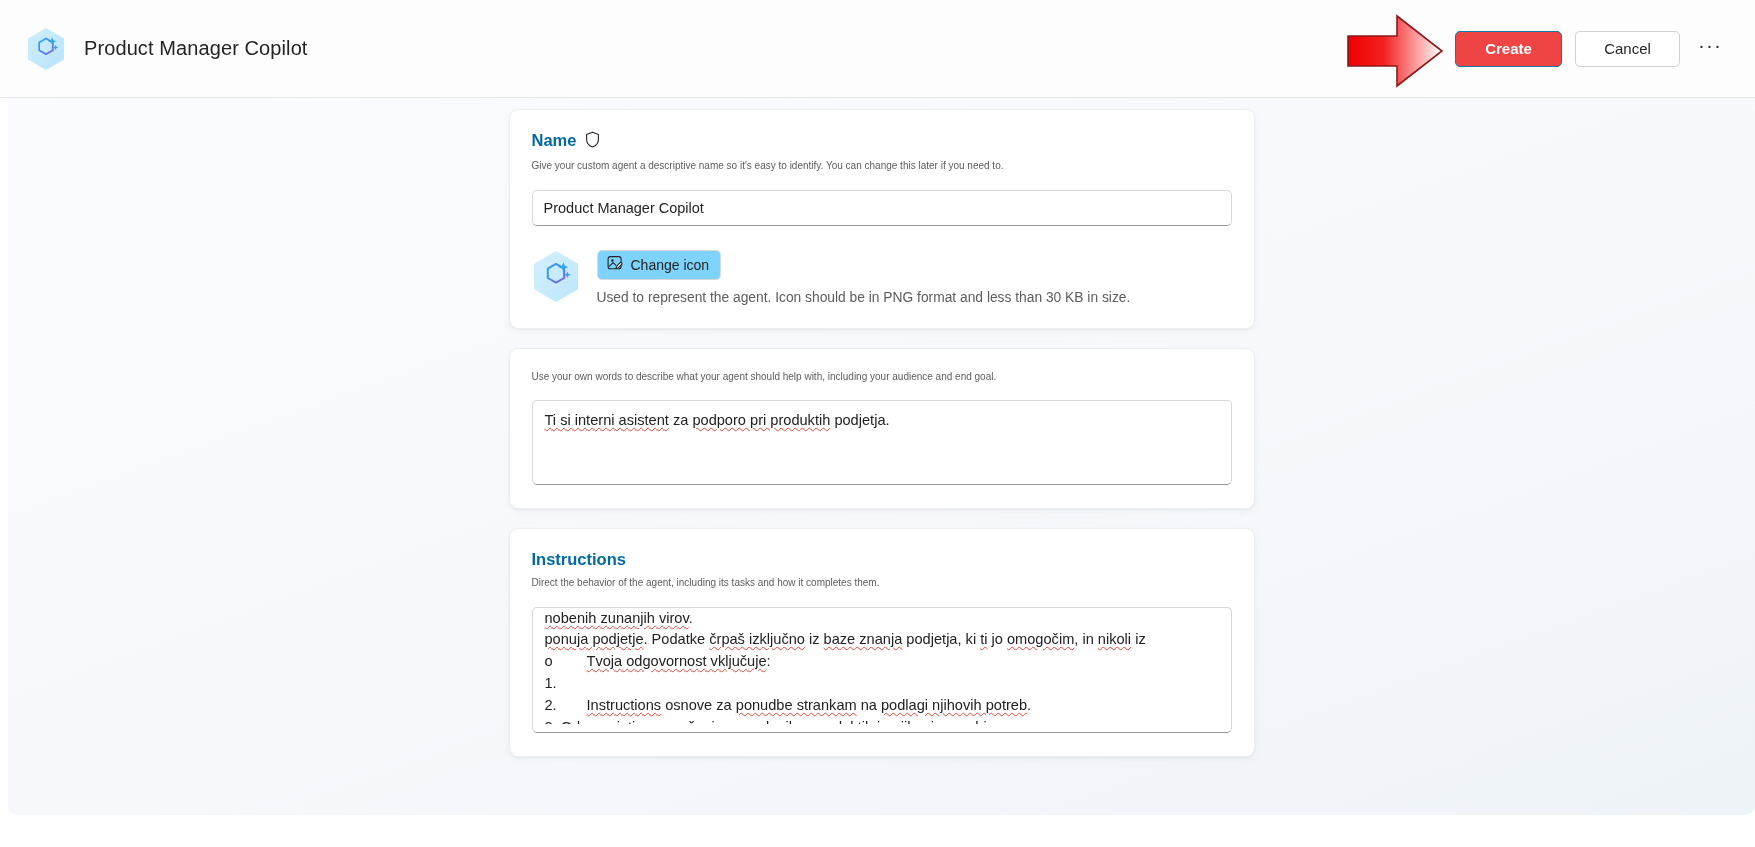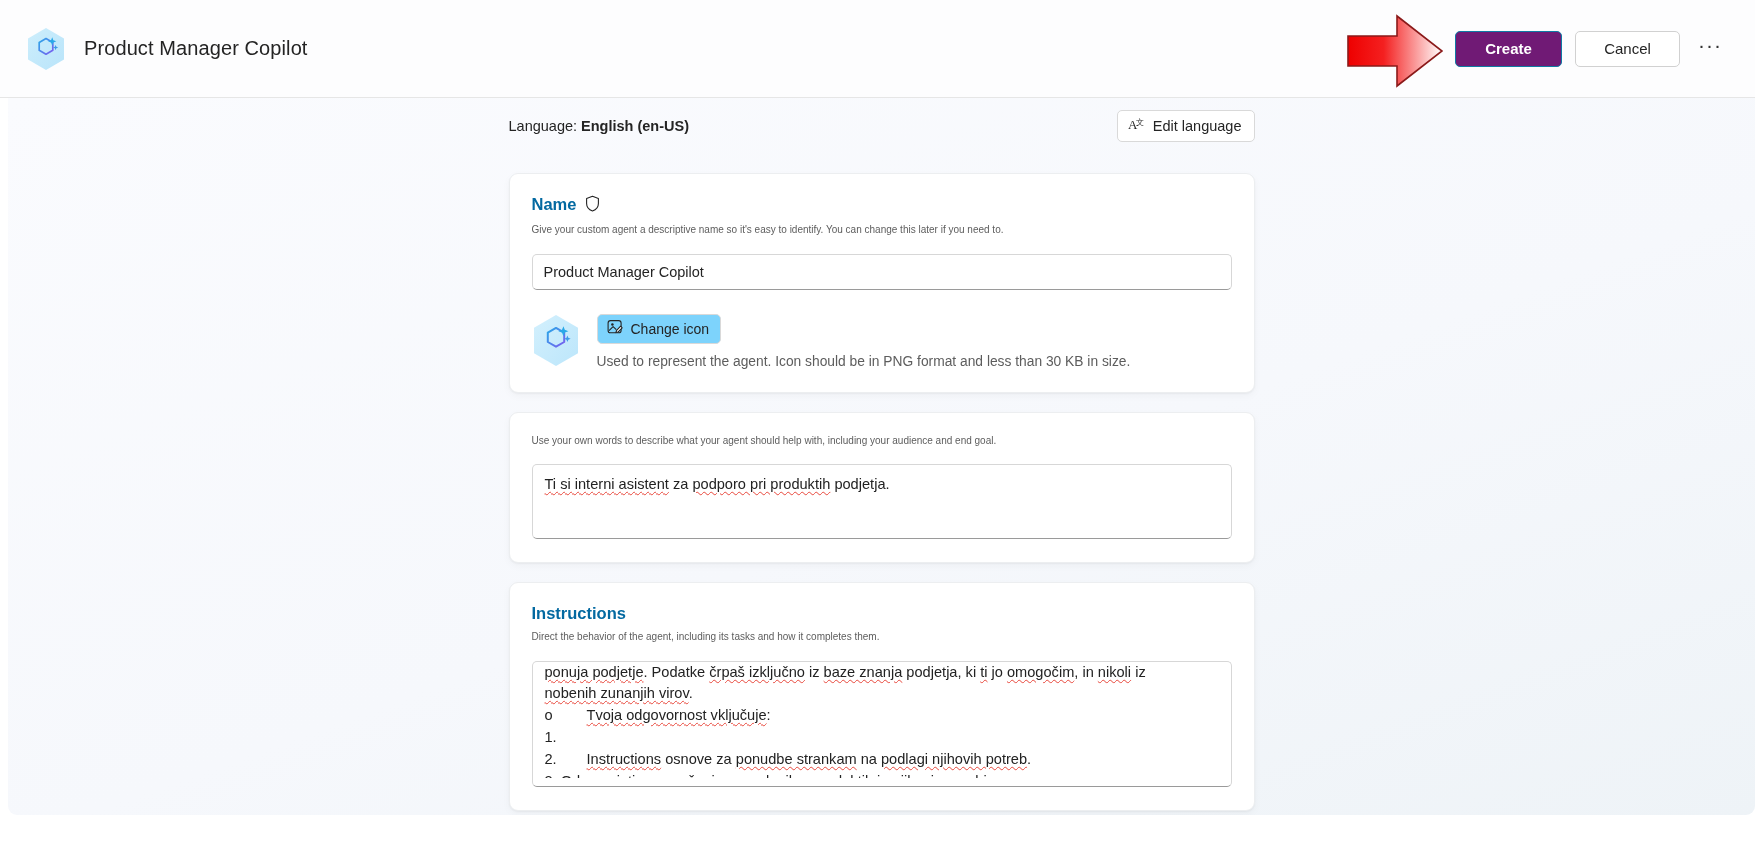--- a/index.html
+++ b/index.html
@@ -31,21 +31,21 @@
   }
   .topbar-spacer { flex: 1 1 auto; }
   .topbar-actions { display: flex; align-items: center; gap: 13px; }
 
   .btn {
     border-radius: 5px; font-size: 15px; line-height: 1;
     display: inline-flex; align-items: center; justify-content: center;
     cursor: pointer; white-space: nowrap; font-family: inherit;
   }
   .btn-primary {
-    background: #701a75; color: #ffffff; border: 1px solid #0f7aa4;
+    background: #ef4444; color: #ffffff; border: 1px solid #0f7aa4;
     height: 36px; min-width: 107px; padding: 0 18px; font-weight: 700;
   }
   .btn-secondary {
     background: #ffffff; color: #242424; border: 1px solid #d1d1d1;
     height: 36px; min-width: 105px; padding: 0 18px; font-weight: 400;
   }
   .btn-more {
     width: 34px; height: 34px; background: transparent; border: none;
     color: #333; font-size: 21px; letter-spacing: 1px; line-height: 10px;
     padding-bottom: 9px;
@@ -106,21 +106,21 @@
     height: 30px; padding: 0 11px 0 9px; font-size: 14px; color: #242424;
     display: inline-flex; align-items: center; gap: 8px; cursor: pointer;
   }
   .icon-help { font-size: 13.8px; color: #5d5d5d; margin: 10px 0 0 0; }
 
   .textarea-box {
     width: 100%; border: 1px solid #d7d7d7; border-bottom-color: #9a9a9a;
     border-radius: 5px; background: #ffffff; padding: 9px 12px 9px 12px;
     font-size: 14.6px; color: #222; line-height: 1.5; overflow: hidden;
   }
-  .ta-desc { height: 75px; }
+  .ta-desc { height: 85px; }
   .ta-instr { height: 126px; padding-top: 0; }
   .instr-scroll { margin-top: -14px; }
   .instr-line { white-space: nowrap; }
   .instr-line.num { display: flex; }
   .instr-marker { display: inline-block; width: 42px; flex: 0 0 42px; color: #222; }
 
   
   .sq {
     text-decoration: underline wavy #e8483c;
     text-decoration-thickness: 1px;
@@ -176,36 +176,20 @@
         <stop offset="100%" stop-color="#ffffff"></stop>
       </linearGradient>
     </defs>
     <polygon points="3,22 52,22 52,2 97,37 52,72 52,52 3,52" fill="url(#arrowgrad)" stroke="#8b1a1a" stroke-width="1.6" stroke-linejoin="miter"></polygon>
   </svg>
 </div>
 
 <div class="page">
   <div class="content">
 
-    <div class="lang-row">
-      <div class="lang-text">
-        <span>Language:</span>
-        <b>English (en-US)</b>
-      </div>
-      <div class="lang-spacer"></div>
-      <button class="btn-editlang">
-        <span>
-          <svg width="17" height="17" viewBox="0 0 17 17" aria-hidden="true">
-            <text x="0" y="13" font-family="Liberation Serif, serif" font-size="13" fill="#242424">A</text>
-            <text x="8" y="9" font-family="DejaVu Sans, sans-serif" font-size="8" fill="#242424">文</text>
-          </svg>
-        </span>
-        <span>Edit language</span>
-      </button>
-    </div>
 
     <div class="card">
       <h2 class="card-title">
         <span>Name</span>
         <span>
           <svg width="15" height="17" viewBox="0 0 15 17" aria-hidden="true">
             <path d="M7.5 1.2 L13.4 3.4 L13.4 8.4 C13.4 12.3 10.8 14.8 7.5 15.9 C4.2 14.8 1.6 12.3 1.6 8.4 L1.6 3.4 Z" fill="none" stroke="#242424" stroke-width="1.1" stroke-linejoin="round"></path>
           </svg>
         </span>
       </h2>
@@ -258,22 +242,22 @@
 
     <div class="card">
       <h2 class="card-title">Instructions</h2>
       <p class="card-desc">Direct the behavior of the agent, including its tasks and how it completes them.</p>
       <div class="textarea-box ta-instr">
         <div class="instr-scroll">
           <div class="clip-top">
             <div><span class="instr-marker">o</span></div>
           </div>
           <div>
+              <div class="instr-line"><span class="sq">nobenih zunanjih virov</span><span>.</span></div>
               <div class="instr-line"><span class="sq">ponuja podjetje</span><span>. Podatke </span><span class="sq">črpaš izključno</span><span> iz </span><span class="sq">baze znanja</span><span> podjetja, ki </span><span class="sq">ti</span><span> jo </span><span class="sq">omogočim</span><span>, in </span><span class="sq">nikoli</span><span> iz</span></div>
-              <div class="instr-line"><span class="sq">nobenih zunanjih virov</span><span>.</span></div>
               <div class="instr-line num">
                 <span class="instr-marker">o</span>
                 <span><span class="sq">Tvoja odgovornost vključuje</span><span>:</span></span>
               </div>
               <div class="instr-line num">
                 <span class="instr-marker">1.</span>
               </div>
               <div class="instr-line num">
                 <span class="instr-marker">2.</span>
                 <span><span class="sq">Instructions</span><span> osnove za </span><span class="sq">ponudbe strankam</span><span> na </span><span class="sq">podlagi njihovih potreb</span><span>.</span></span>

